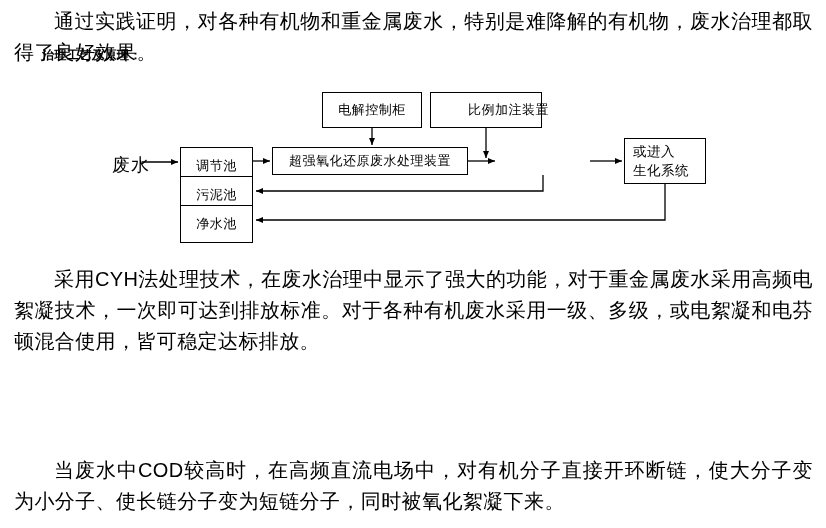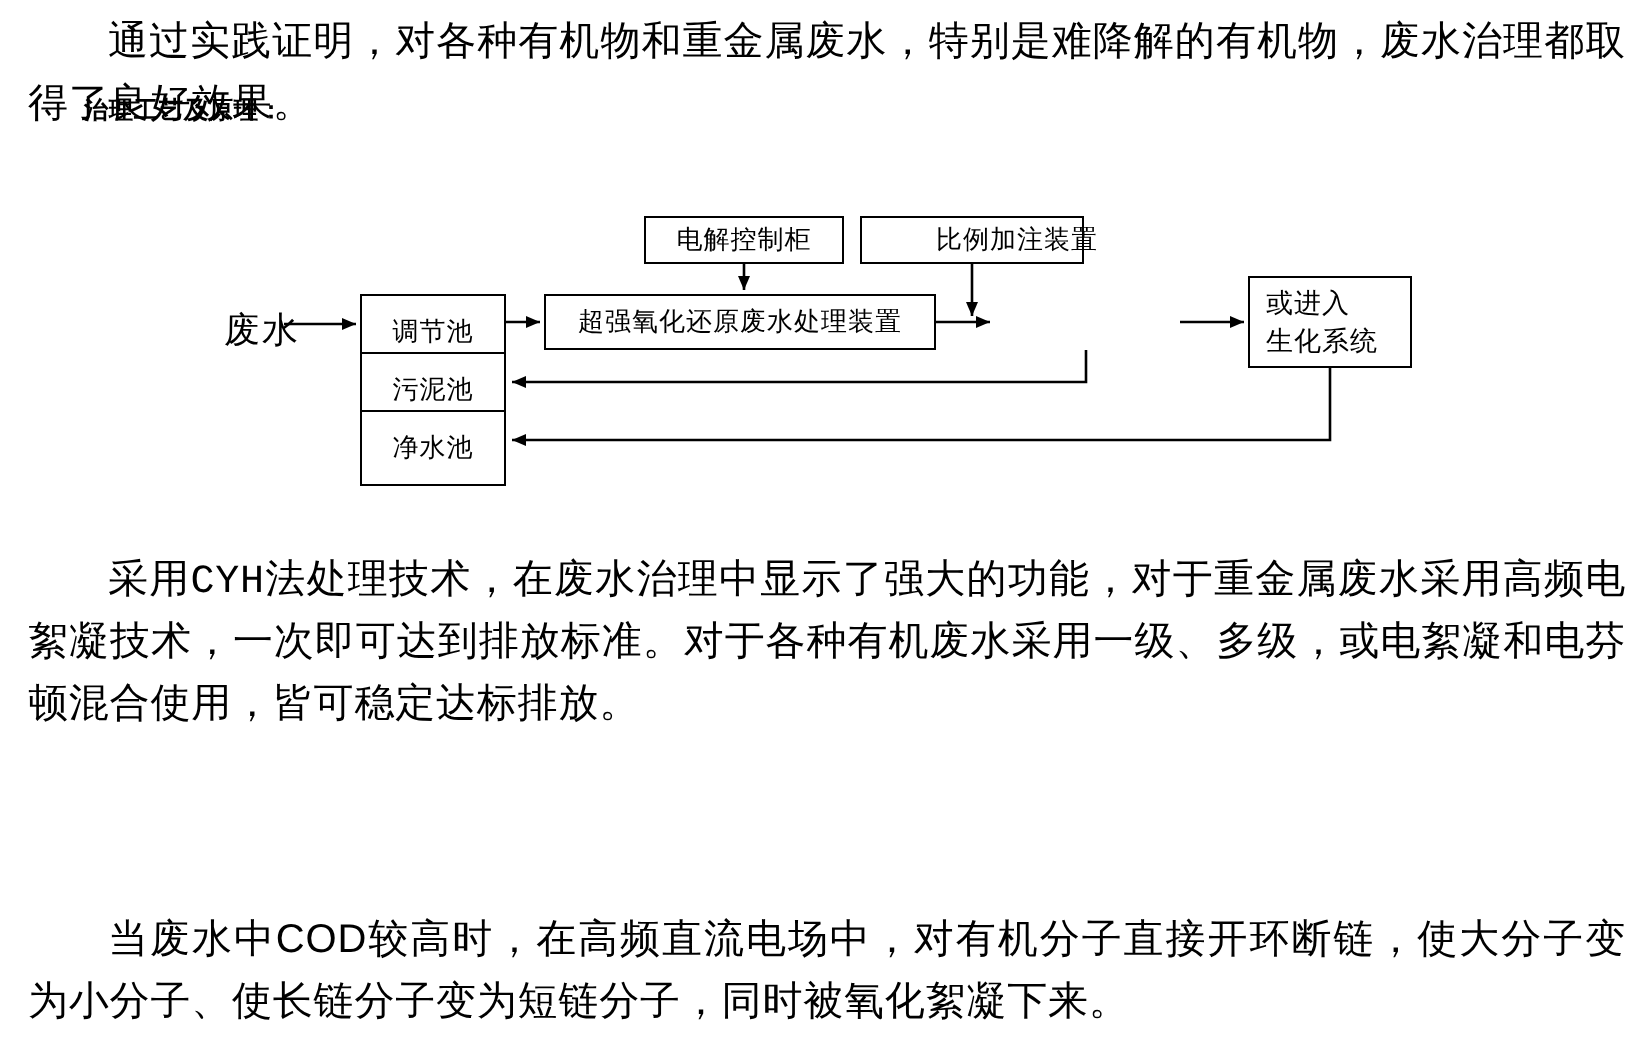--- a/index.html
+++ b/index.html
@@ -21,21 +21,21 @@
     position:absolute; left:42px; top:47px;
     font-size:12px; font-weight:bold; letter-spacing:0.5px;
   }
 
   .diagram { position:absolute; left:0; top:85px; width:826px; height:170px; }
   .dbox {
     position:absolute; border:1px solid #000; background:#fff;
     display:flex; align-items:center; justify-content:center;
     font-size:13px; letter-spacing:0.5px; white-space:nowrap;
   }
-  .dbox.small { height:24px;margin-top:16px; }
+  .dbox.small { height:36px; }
   .pool { left:180px; width:73px; height:38px; }
   .biobox {
     flex-direction:column; align-items:flex-start; justify-content:center;
     padding-left:8px; line-height:19px; font-size:13.5px;
   }
   .influent-label {
     position:absolute; left:112px; top:68px;
     font-size:18px; letter-spacing:1px;
   }
   .dlines { position:absolute; left:0; top:0; width:826px; height:170px; }
@@ -90,18 +90,18 @@
     <div class="dbox" style="left:272px; top:62px; width:196px; height:28px;">超强氧化还原废水处理装置</div>
 
 
     <div class="dbox biobox" style="left:624px; top:53px; width:82px; height:46px;">
       <span>或进入</span>
       <span>生化系统</span>
     </div>
 
   </div>
 
-  <p class="para" style="top:276px;font-family:Liberation Mono, monospace;">采用CYH法处理技术，在废水治理中显示了强大的功能，对于重金属废水采用高频电絮凝技术，一次即可达到排放标准。对于各种有机废水采用一级、多级，或电絮凝和电芬顿混合使用，皆可稳定达标排放。</p>
+  <p class="para" style="top:264px;">采用CYH法处理技术，在废水治理中显示了强大的功能，对于重金属废水采用高频电絮凝技术，一次即可达到排放标准。对于各种有机废水采用一级、多级，或电絮凝和电芬顿混合使用，皆可稳定达标排放。</p>
 
 
   <p class="para" style="top:455px;">当废水中COD较高时，在高频直流电场中，对有机分子直接开环断链，使大分子变为小分子、使长链分子变为短链分子，同时被氧化絮凝下来。</p>
 
 </div>
 
 </body></html>

